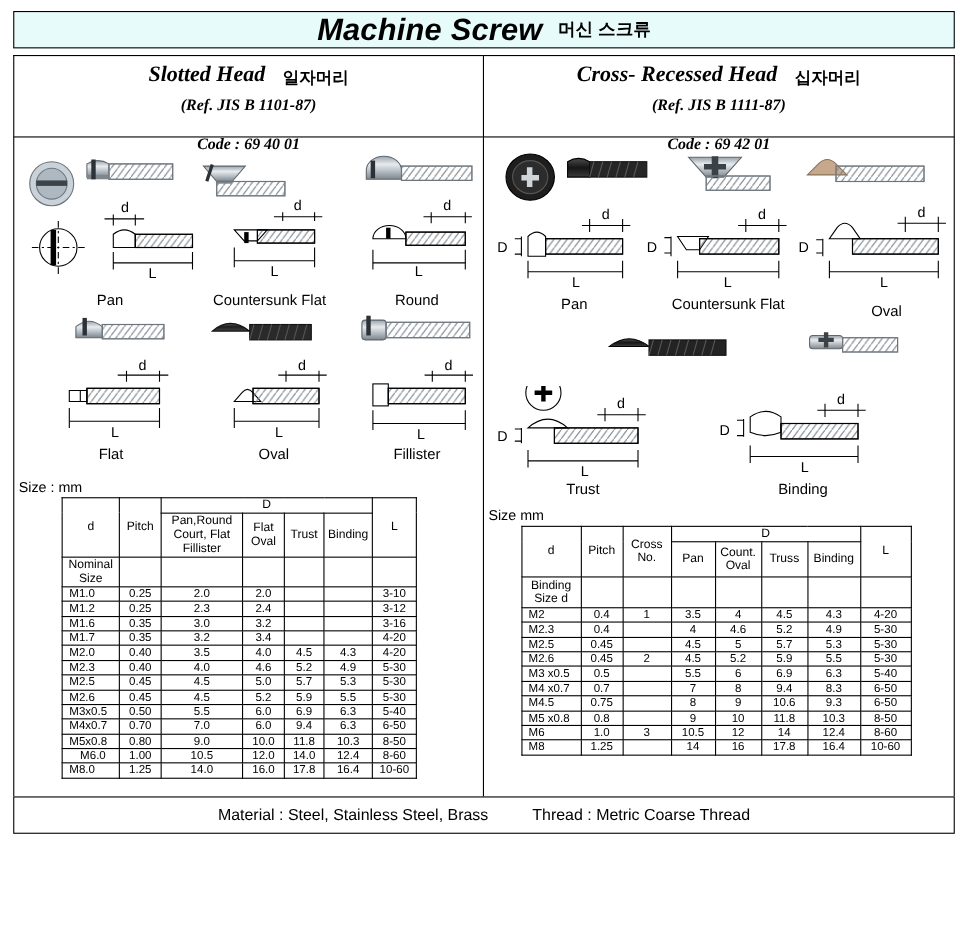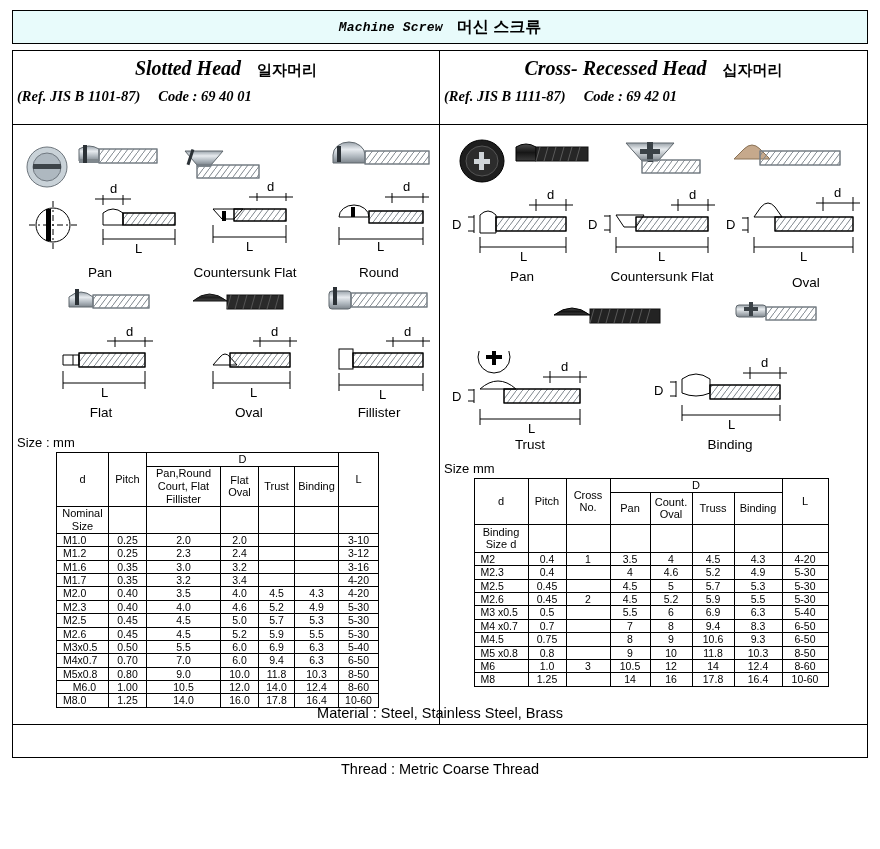--- a/index.html
+++ b/index.html
@@ -21,24 +21,24 @@
   .title-bar {
     border: 1.5px solid #000;
     background: #e8fbfb;
     height: 34px;
     display: flex;
     align-items: center;
     justify-content: center;
     gap: 14px;
   }
   .title-en {
-    font-family: Liberation Mono, monospace;
+    font-family: Liberation Sans, sans-serif;
     font-style: italic;
     font-weight: bold;
-    font-size: 13px;
+    font-size: 28px;
     letter-spacing: .2px;
   }
   .title-kr {
     font-size: 16px;
     font-weight: bold;
   }
   
   .cols {
     display: flex;
     margin-top: 6px;
@@ -71,22 +71,23 @@
     font-size: 20px;
   }
   .head-kr { font-size: 15px; font-weight: bold; }
   .head-line2 {
     margin-top: 8px;
     font-family: "Liberation Serif", serif;
     font-style: italic;
     font-weight: bold;
     font-size: 14.5px;
     display: flex;
-    justify-content: flex-start;
+    justify-content: flex-end;
     gap: 18px;
+    flex-direction: column;
   }
   .col-body {
     border-left: 1.5px solid #000;
     border-right: 1.5px solid #000;
     border-top: 1.5px solid #000;
     height: 600px;
     position: relative;
     padding: 4px;
   }
   .col.left .col-body { border-right: 0; }
@@ -95,21 +96,20 @@
   
   .footer {
     border: 1.5px solid #000;
     border-top: 1.5px solid #000;
     height: 34px;
     display: flex;
     align-items: center;
     justify-content: center;
     gap: 40px;
     font-size: 14.5px;
-    flex-direction: column;
   }
 
   
   svg { display: block; }
   .lbl {
     font-family: "Liberation Sans", sans-serif;
     font-size: 13px;
   }
   .cap {
     font-family: "Liberation Sans", sans-serif;

